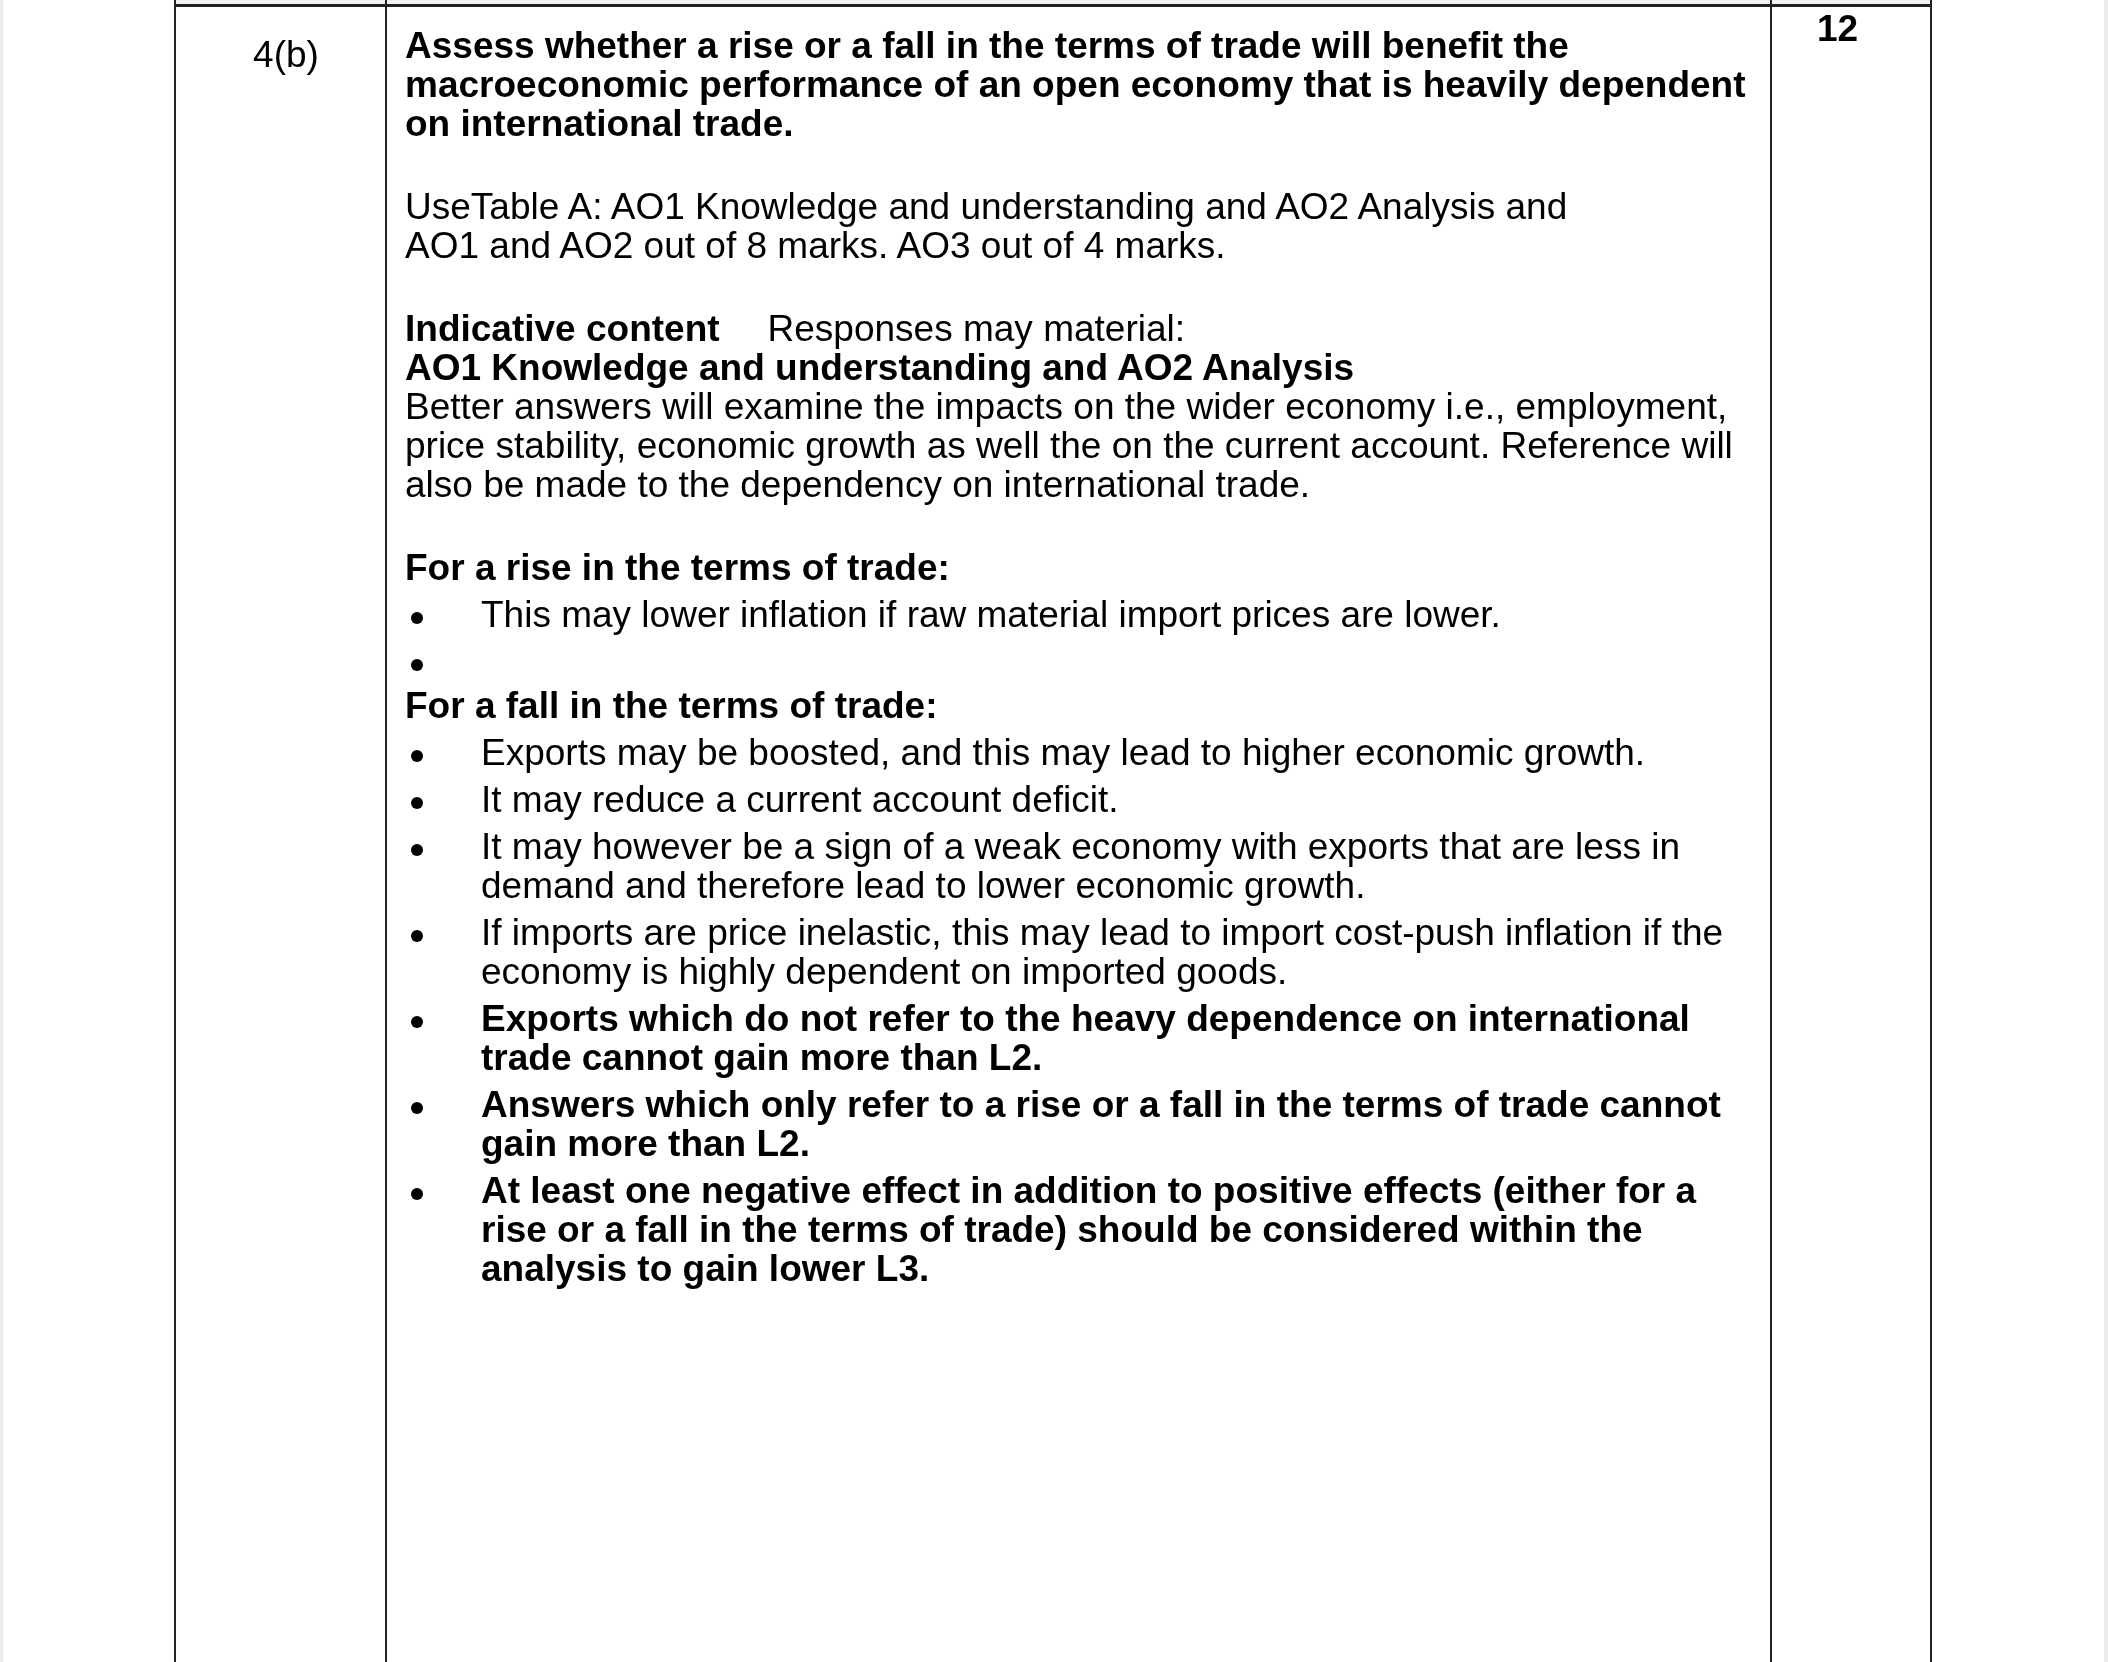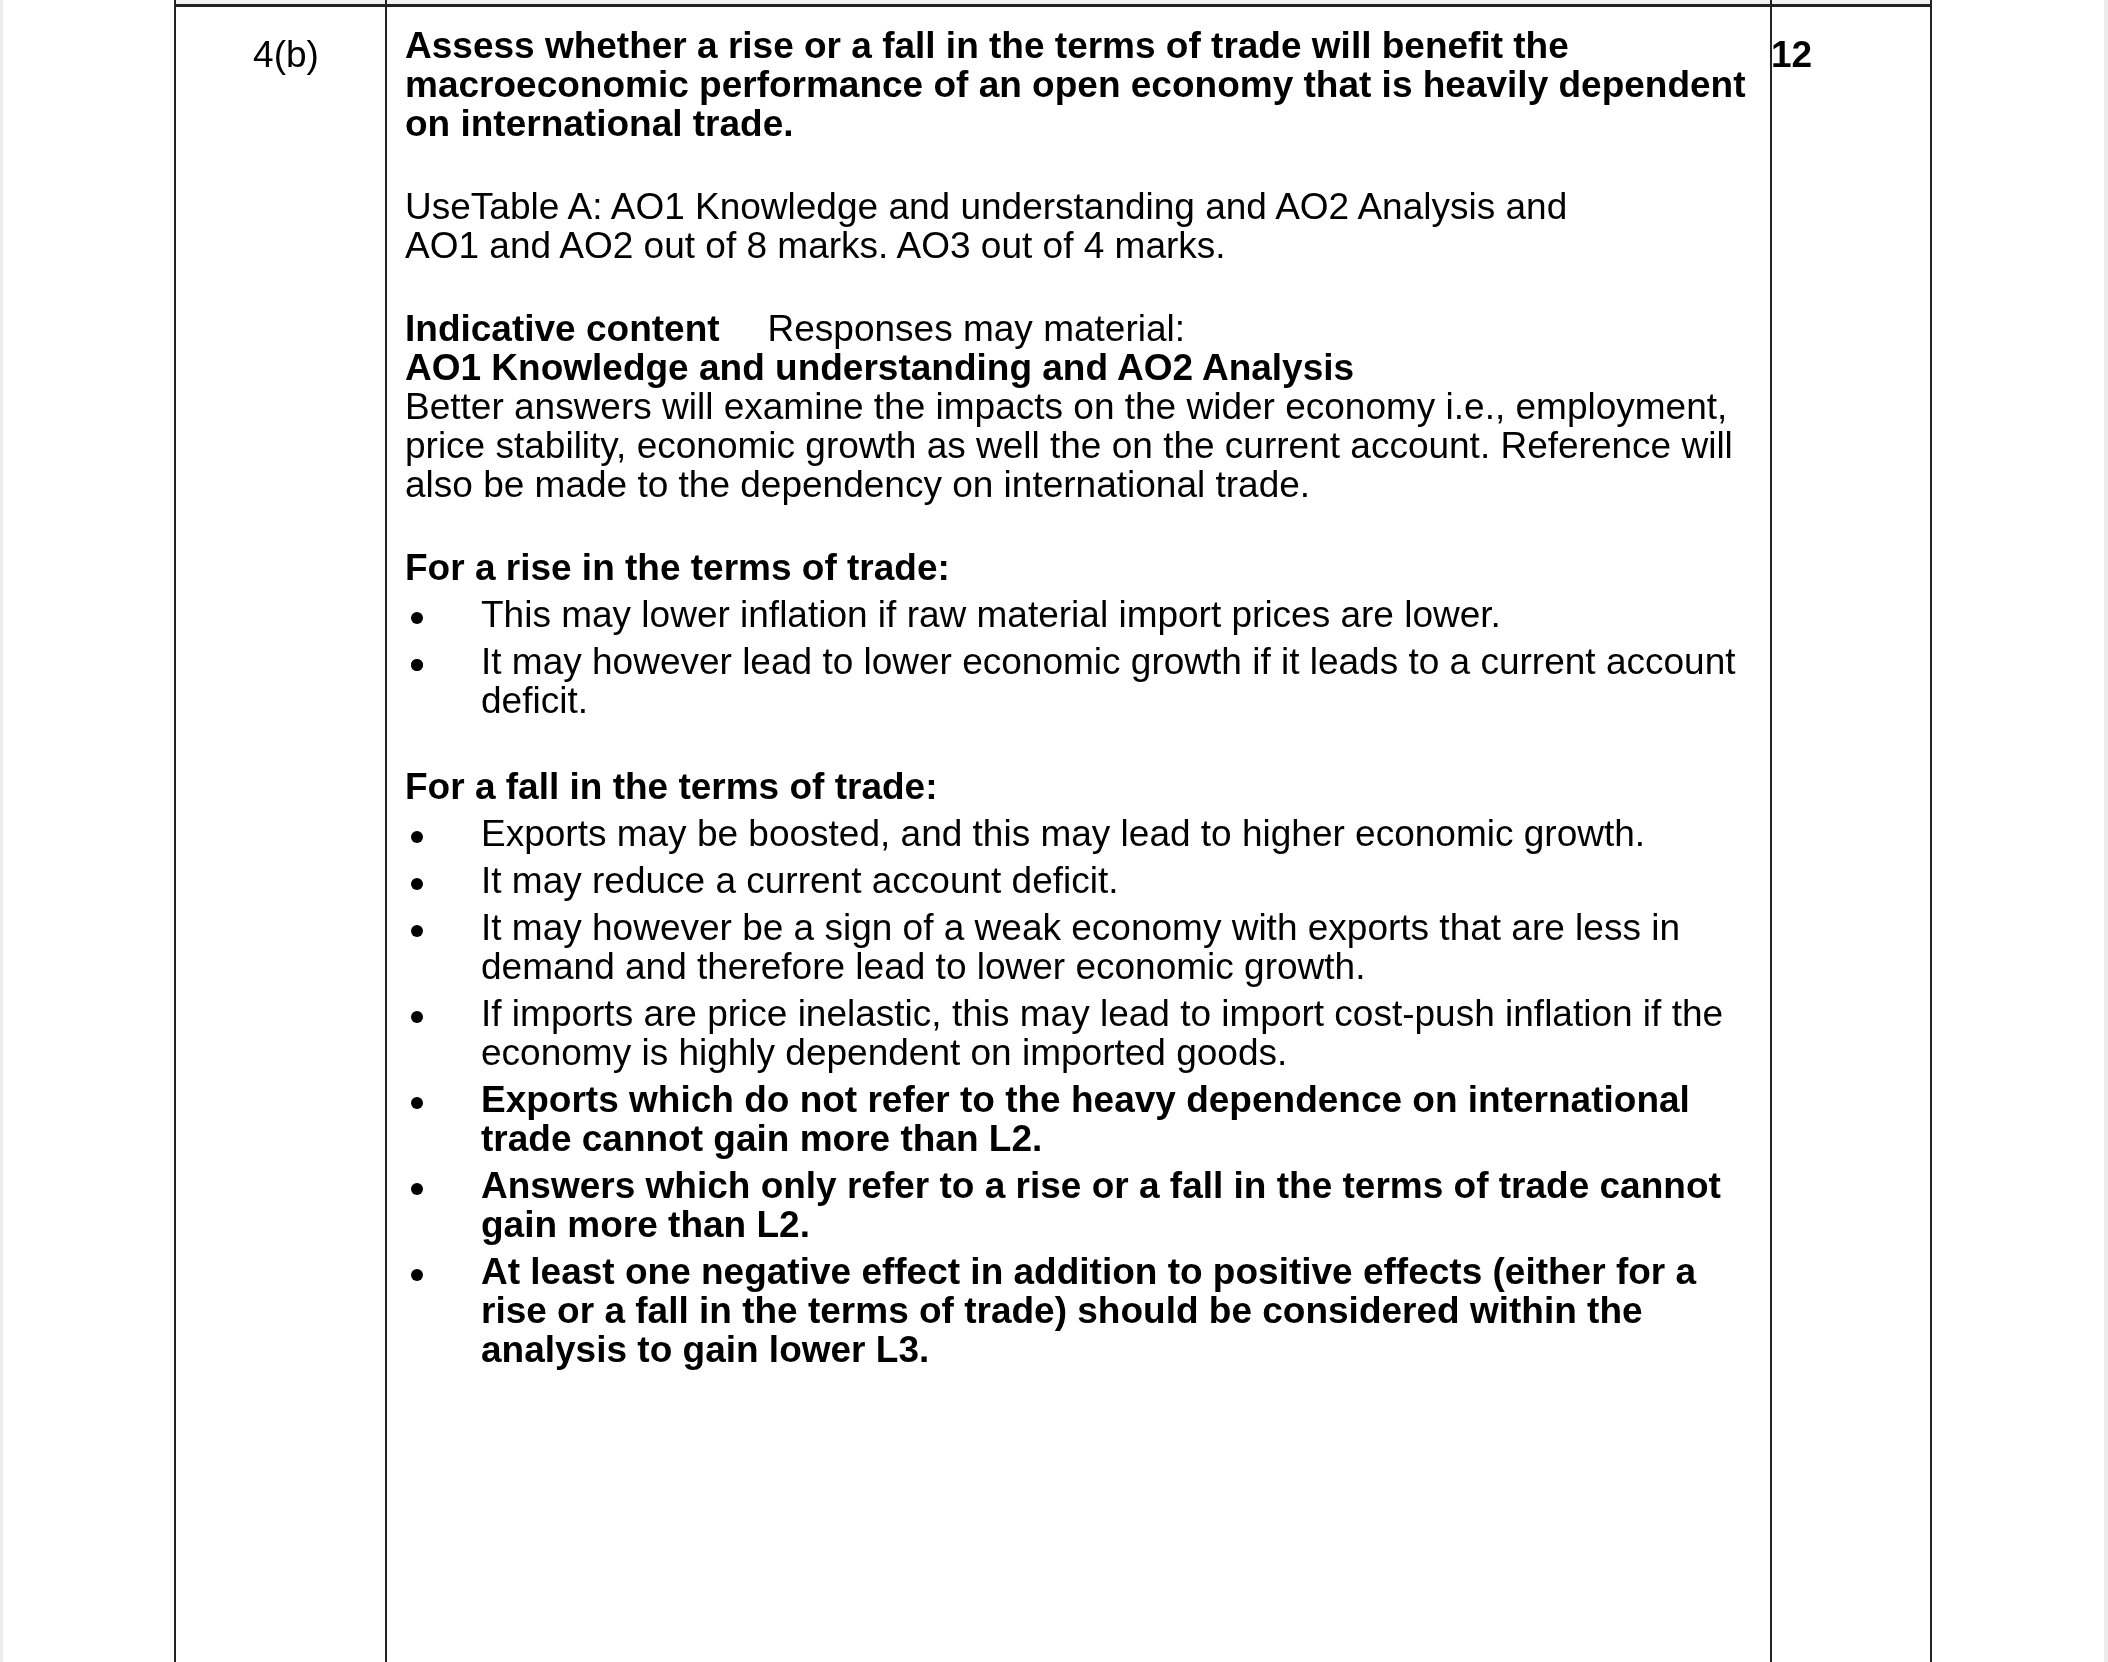--- a/index.html
+++ b/index.html
@@ -48,22 +48,21 @@
     padding-left: 12px;
     font-size: 37px;
     line-height: 44px;
   }
   .col-marks {
     position: absolute;
     left: 1597px; top: 7px; width: 161px;
   }
   .marks {
     display: block;
-    margin-top: 26px;
-    text-align: left;
+    text-align: center;
     padding-right: 28px;
     font-size: 37px;
     font-weight: bold;
     line-height: 44px;
   }
   .col-content {
     position: absolute;
     left: 231px;
     top: 26px;
     width: 1350px;
@@ -134,21 +133,20 @@
     </p>
     <p class="para b">AO1 Knowledge and understanding and AO2 Analysis</p>
     <p class="para">Better answers will examine the impacts on the wider economy i.e., employment, price stability, economic growth as well the on the current account. Reference will also be made to the dependency on international trade.</p>
 
     <div class="gap"></div>
 
     <p class="para b">For a rise in the terms of trade:</p>
     <ul class="bullets">
       <li><span class="dot"></span><span>This may lower inflation if raw material import prices are lower.</span></li>
       <li><span class="dot"></span></li>
-      <li><span class="dot"></span><span>It may however lead to lower economic growth if it leads to a current account deficit.</span></li>
     </ul>
 
     <div class="gap"></div>
 
     <p class="para b">For a fall in the terms of trade:</p>
     <ul class="bullets">
       <li><span class="dot"></span><span>Exports may be boosted, and this may lead to higher economic growth.</span></li>
       <li><span class="dot"></span><span>It may reduce a current account deficit.</span></li>
       <li><span class="dot"></span><span>It may however be a sign of a weak economy with exports that are less in demand and therefore lead to lower economic growth.</span></li>
       <li><span class="dot"></span><span>If imports are price inelastic, this may lead to import cost-push inflation if the economy is highly dependent on imported goods.</span></li>

